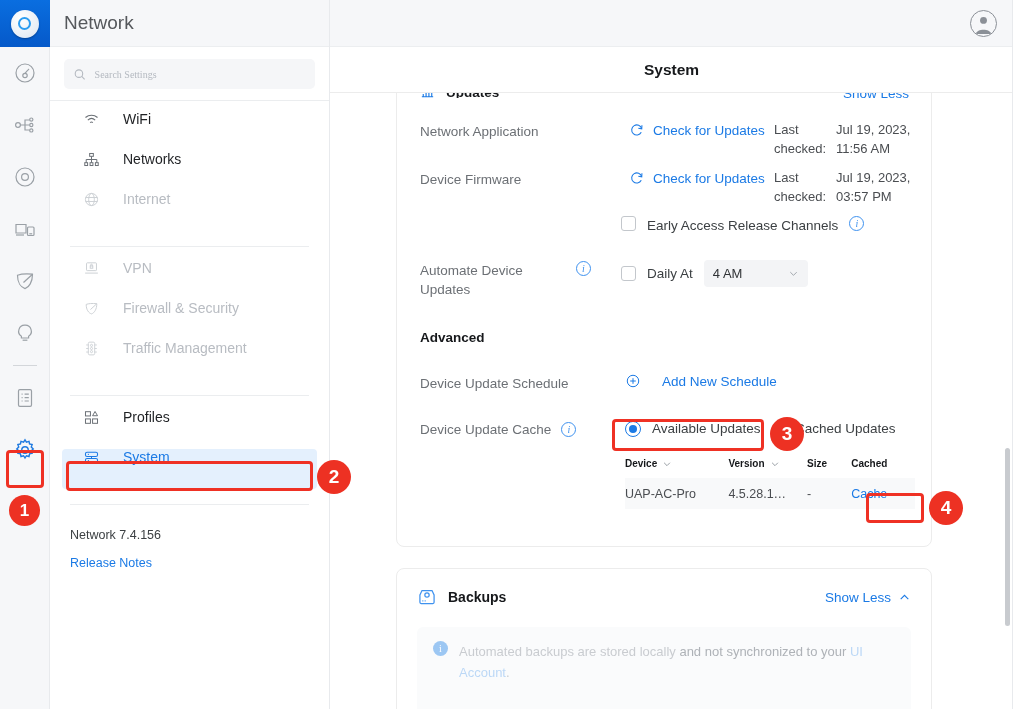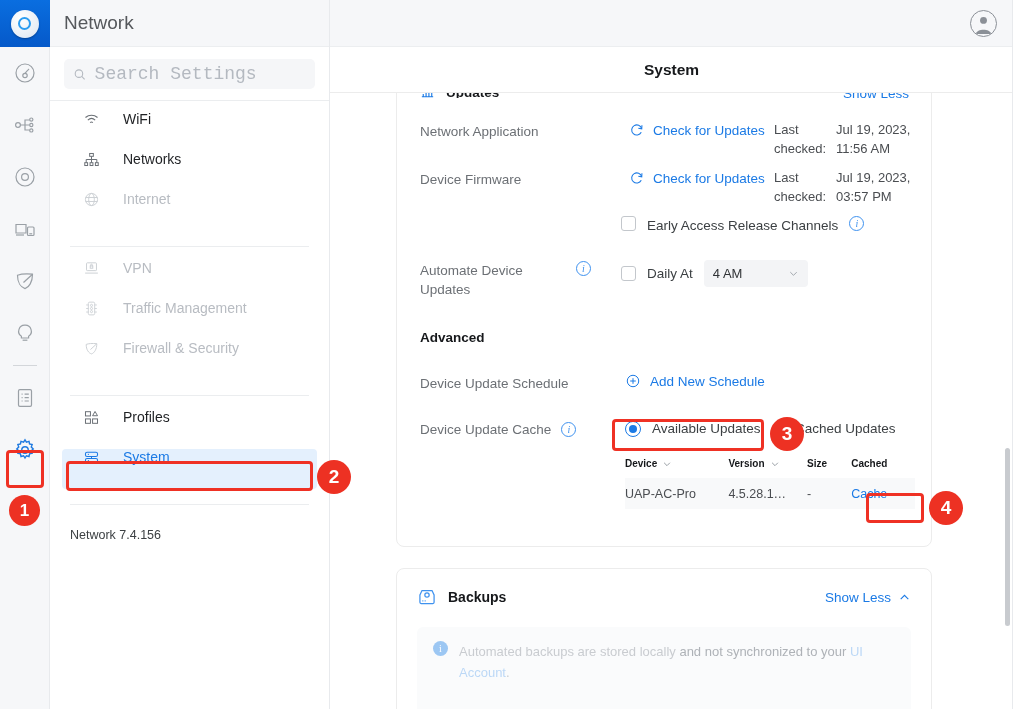--- a/index.html
+++ b/index.html
@@ -54,21 +54,21 @@
   #settings-header .title {
     font-size: 19px; color: #55585c; font-weight: 400;
   }
   #search-wrap { padding: 12px 14px 11px 14px; }
   #search-box {
     height: 30px; background: #f5f6f8; border-radius: 5px;
     display: flex; align-items: center; padding: 0 9px; gap: 8px;
   }
   #search-box input {
     border: none; outline: none; background: transparent;
-    font-family: Liberation Mono, monospace; font-size: 18px; color: #3c4043; width: 100%;
+    font-family: Liberation Serif, serif; font-size: 10px; color: #3c4043; width: 100%;
   }
   #search-box input::placeholder { color: #b4b9c0; }
   #settings-divider { height: 1px; background: #ebedef; margin: 0; }
 
   .nav-group { padding: 10px 0 6px 0; }
   .nav-item {
     display: flex; align-items: flex-start; gap: 23px;
     height: 40px; padding: 0 14px 0 20px;
     font-size: 14px; color: #1f2124; cursor: pointer;
     border-radius: 4px; margin: 0 12px;
@@ -343,39 +343,39 @@
             <rect x="5" y="4" width="14" height="11" rx="1"></rect>
             <path d="M3 18.5 H21"></path>
             <rect x="10.2" y="8.4" width="3.6" height="3.2"></rect>
             <path d="M10.8 8.4 V7.1 a1.2 1.2 0 0 1 2.4 0 V8.4"></path>
           </svg>
         </span>
         <span>VPN</span>
       </div>
       <div class="nav-item dim">
         <span class="nic">
+          <svg width="17" height="17" viewBox="0 0 24 24" fill="none" stroke="currentColor" stroke-width="1.4">
+            <path d="M4.5 6.2 C8 5 12.5 4.6 19.5 5.2 C19.5 13 16 18.4 12 19.6 C8 18.4 4.5 13.8 4.5 6.2 Z"></path>
+            <path d="M19.5 5.2 L10.5 13.5"></path>
+          </svg>
+        </span>
+        <span>Firewall &amp; Security</span>
+      </div>
+      <div class="nav-item dim">
+        <span class="nic">
           <svg width="17" height="17" viewBox="0 0 24 24" fill="none" stroke="currentColor" stroke-width="1.3">
             <rect x="7.5" y="3" width="9" height="18" rx="2"></rect>
             <circle cx="12" cy="7.6" r="1.5"></circle>
               <circle cx="12" cy="12" r="1.5"></circle>
               <circle cx="12" cy="16.4" r="1.5"></circle>
             <path d="M4.5 7 H7.5 M4.5 12 H7.5 M4.5 17 H7.5 M16.5 7 H19.5 M16.5 12 H19.5 M16.5 17 H19.5"></path>
           </svg>
         </span>
         <span>Traffic Management</span>
       </div>
-      <div class="nav-item dim">
-        <span class="nic">
-          <svg width="17" height="17" viewBox="0 0 24 24" fill="none" stroke="currentColor" stroke-width="1.4">
-            <path d="M4.5 6.2 C8 5 12.5 4.6 19.5 5.2 C19.5 13 16 18.4 12 19.6 C8 18.4 4.5 13.8 4.5 6.2 Z"></path>
-            <path d="M19.5 5.2 L10.5 13.5"></path>
-          </svg>
-        </span>
-        <span>Firewall &amp; Security</span>
-      </div>
     </div>
 
     <div class="nav-sep"></div>
 
     <div class="nav-group" style="padding-top:4px">
       <div class="nav-item">
         <span class="nic">
           <svg width="17" height="17" viewBox="0 0 24 24" fill="none" stroke="currentColor" stroke-width="1.4">
             <rect x="3.5" y="3.8" width="7" height="6"></rect>
             <path d="M17 3.5 l3.5 6 h-7 Z"></path>
@@ -396,20 +396,21 @@
           </svg>
         </span>
         <span>System</span>
       </div>
     </div>
 
     <div class="nav-sep"></div>
 
     <div id="version-area">
       <div id="version-text">Network 7.4.156</div>
+      <div id="release-notes">Release Notes</div>
     </div>
   </div>
 
   <div id="main">
     <div id="topbar">
       <div id="avatar">
         <svg width="25" height="25" viewBox="0 0 24 24">
           <circle cx="12" cy="9" r="3.3" fill="#8b9097"></circle>
           <path d="M4.6 22 C5.6 16.6 18.4 16.6 19.4 22 Z" fill="#8b9097"></path>
         </svg>
@@ -491,21 +492,21 @@
           </span>
         </div>
 
         <div class="row" style="left:23px; top:246px;">
           <span class="sec-title">Advanced</span>
         </div>
 
         <div class="row" style="left:23px; top:290px;">
           <span class="lbl">Device Update Schedule</span>
         </div>
-        <div class="row" style="left:228px; top:289px; align-items:center; gap:9px;text-align:right;">
+        <div class="row" style="left:228px; top:289px; align-items:center; gap:21px;text-align:right;">
           <svg width="16" height="16" viewBox="0 0 24 24" fill="none" stroke="#1b7ae5" stroke-width="1.5">
             <circle cx="12" cy="12" r="8.6"></circle>
               <path d="M12 7.8 V16.2 M7.8 12 H16.2"></path>
           </svg>
           <span class="link">Add New Schedule</span>
         </div>
 
         <div class="row" style="left:23px; top:336px; align-items:center; gap:10px;">
           <span class="lbl">Device Update Cache</span>
           <span class="info-i">i</span>

